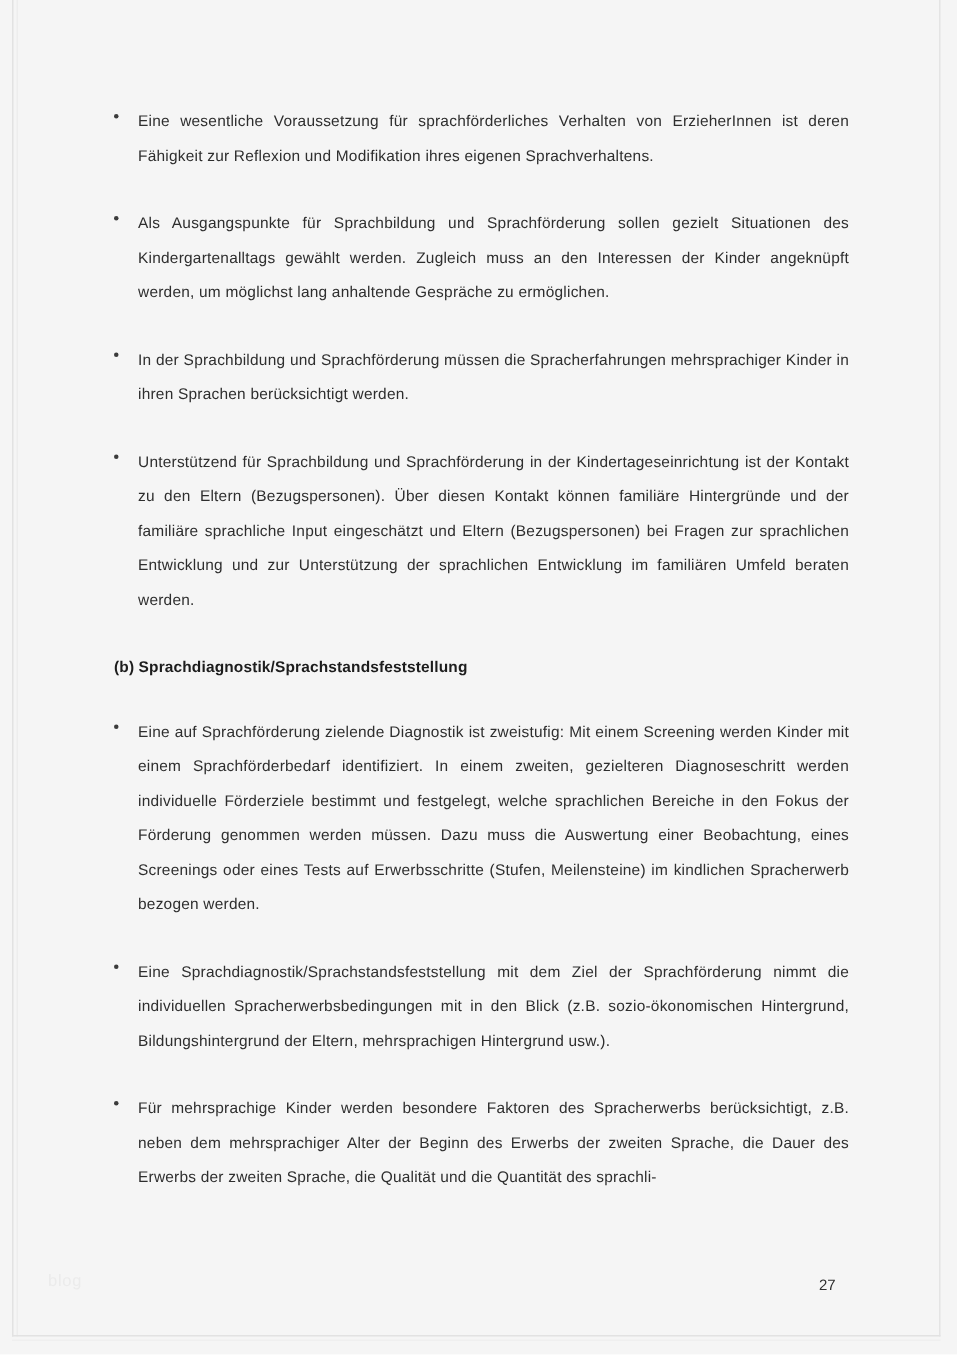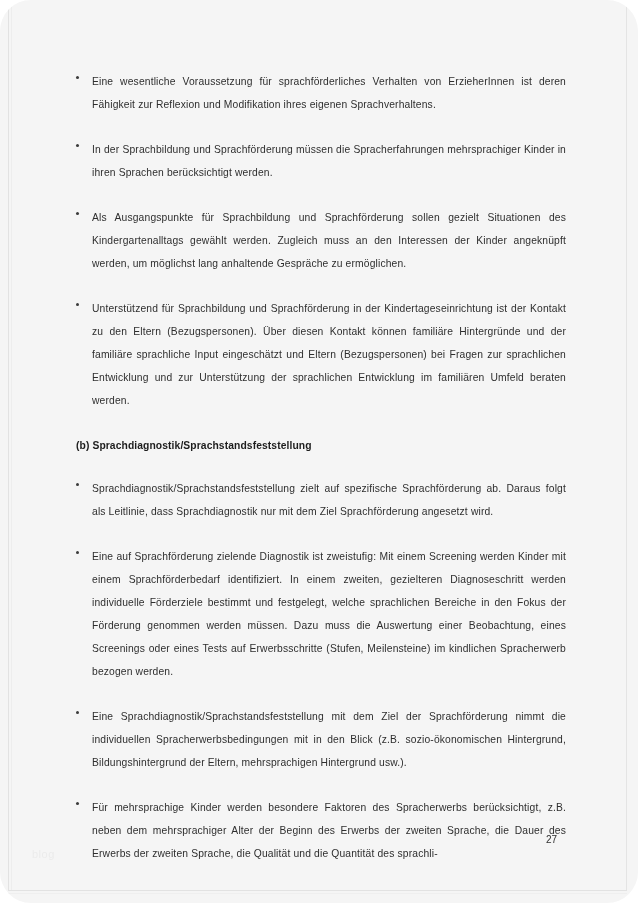--- a/index.html
+++ b/index.html
@@ -7,21 +7,20 @@
     padding: 0;
     background: #ffffff;
   }
   #page {
     position: relative;
     width: 638px;
     height: 903px;
     background: #f5f5f5;
     overflow: hidden;
     font-family: "Liberation Sans", sans-serif;
-    border-radius: 31px;
   }
   
   #sheet-edge-left {
     position: absolute;
     left: 8px; top: 0; bottom: 12px;
     width: 1px;
     background: #e2e2e2;
   }
   #sheet-edge-left2 {
     position: absolute;
@@ -89,21 +88,21 @@
     letter-spacing: 0.1px;
   }
   .heading-block {
     margin-bottom: 20px;
     margin-top: 4px;
   }
 
   #page-number {
     position: absolute;
     left: 546px;
-    top: 834px;
+    top: 852px;
     font-size: 10px;
     color: #2f2f2f;
     font-family: "Liberation Sans", sans-serif;
   }
   #watermark {
     position: absolute;
     left: 32px;
     top: 848px;
     font-size: 11px;
     color: #ebebeb;
@@ -123,36 +122,32 @@
   <div id="sheet-edge-bottom"></div>
   <div id="sheet-edge-bottom2"></div>
 
   <div id="content">
       <div class="block bullet">
         <span class="bullet-mark"></span>
         <div class="para">Eine wesentliche Voraussetzung für sprachförderliches Verhalten von ErzieherInnen ist deren Fähigkeit zur Reflexion und Modifikation ihres eigenen Sprachverhaltens.</div>
       </div>
       <div class="block bullet">
         <span class="bullet-mark"></span>
-        <div class="para">In der Sprachbildung und Sprachförderung müssen die Spracherfahrungen mehrsprachiger Kinder in ihren Sprachen berücksichtigt werden.</div>
+        <div class="para">Als Ausgangspunkte für Sprachbildung und Sprachförderung sollen gezielt Situationen des Kindergartenalltags gewählt werden. Zugleich muss an den Interessen der Kinder angeknüpft werden, um möglichst lang anhaltende Gespräche zu ermöglichen.</div>
       </div>
       <div class="block bullet">
         <span class="bullet-mark"></span>
-        <div class="para">Als Ausgangspunkte für Sprachbildung und Sprachförderung sollen gezielt Situationen des Kindergartenalltags gewählt werden. Zugleich muss an den Interessen der Kinder angeknüpft werden, um möglichst lang anhaltende Gespräche zu ermöglichen.</div>
+        <div class="para">In der Sprachbildung und Sprachförderung müssen die Spracherfahrungen mehrsprachiger Kinder in ihren Sprachen berücksichtigt werden.</div>
       </div>
       <div class="block bullet">
         <span class="bullet-mark"></span>
         <div class="para">Unterstützend für Sprachbildung und Sprachförderung in der Kindertageseinrichtung ist der Kontakt zu den Eltern (Bezugspersonen). Über diesen Kontakt können familiäre Hintergründe und der familiäre sprachliche Input eingeschätzt und Eltern (Bezugspersonen) bei Fragen zur sprachlichen Entwicklung und zur Unterstützung der sprachlichen Entwicklung im familiären Umfeld beraten werden.</div>
       </div>
       <div class="block heading-block">
         <div class="heading">(b) Sprachdiagnostik/Sprachstandsfeststellung</div>
-      </div>
-      <div class="block bullet">
-        <span class="bullet-mark"></span>
-        <div class="para">Sprachdiagnostik/Sprachstandsfeststellung zielt auf spezifische Sprachförderung ab. Daraus folgt als Leitlinie, dass Sprachdiagnostik nur mit dem Ziel Sprachförderung angesetzt wird.</div>
       </div>
       <div class="block bullet">
         <span class="bullet-mark"></span>
         <div class="para">Eine auf Sprachförderung zielende Diagnostik ist zweistufig: Mit einem Screening werden Kinder mit einem Sprachförderbedarf identifiziert. In einem zweiten, gezielteren Diagnoseschritt werden individuelle Förderziele bestimmt und festgelegt, welche sprachlichen Bereiche in den Fokus der Förderung genommen werden müssen. Dazu muss die Auswertung einer Beobachtung, eines Screenings oder eines Tests auf Erwerbsschritte (Stufen, Meilensteine) im kindlichen Spracherwerb bezogen werden.</div>
       </div>
       <div class="block bullet">
         <span class="bullet-mark"></span>
         <div class="para">Eine Sprachdiagnostik/Sprachstandsfeststellung mit dem Ziel der Sprachförderung nimmt die individuellen Spracherwerbsbedingungen mit in den Blick (z.B. sozio-ökonomischen Hintergrund, Bildungshintergrund der Eltern, mehrsprachigen Hintergrund usw.).</div>
       </div>
       <div class="block bullet">

